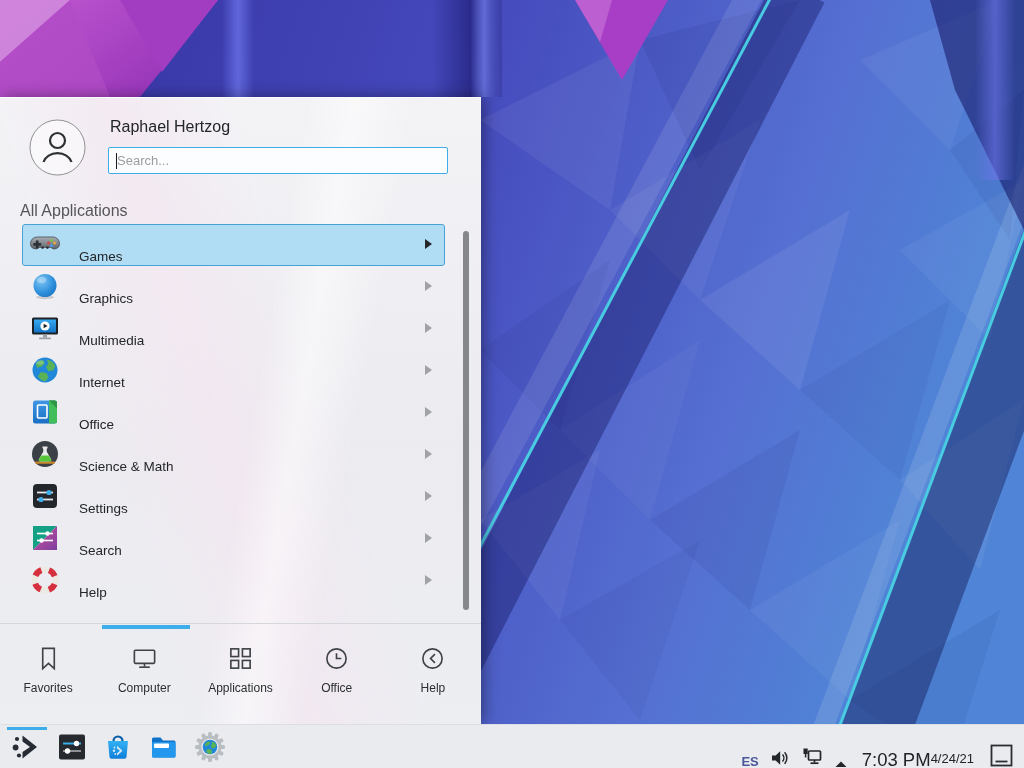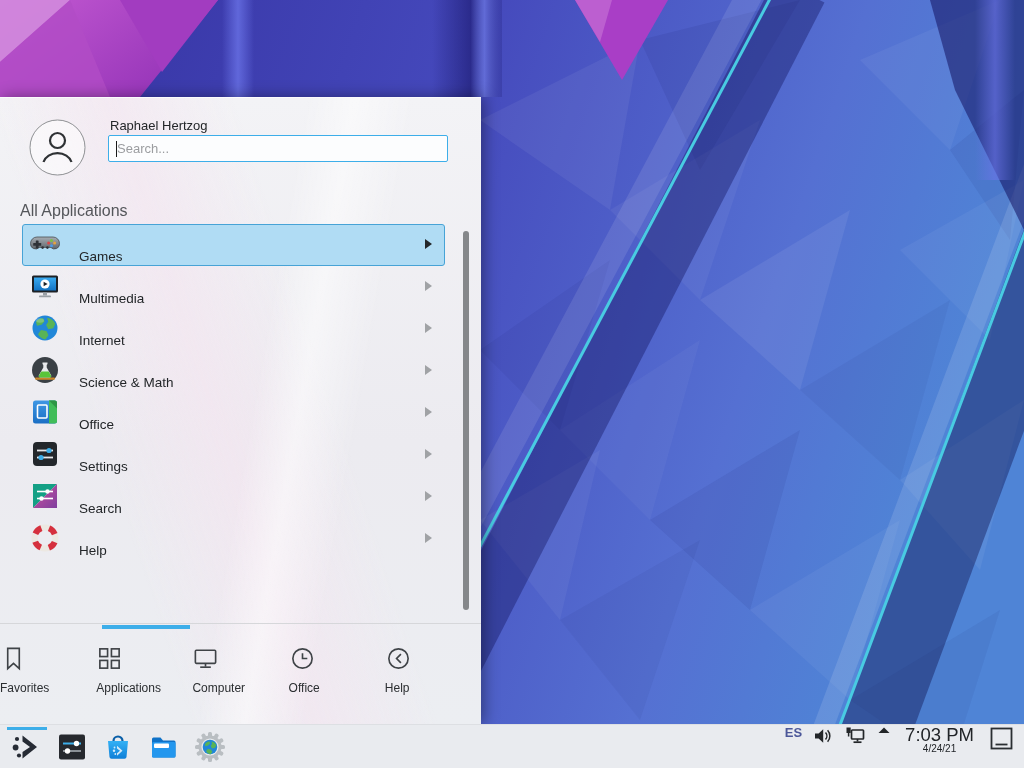--- a/index.html
+++ b/index.html
@@ -11,22 +11,22 @@
   #launcher {
     position:absolute; left:0; top:97px; width:481px; height:627px;
     background:
       linear-gradient(100deg, rgba(255,255,255,0) 52%, rgba(255,255,255,.5) 60%, rgba(255,255,255,0) 70%),
       linear-gradient(72deg, rgba(246,228,240,0) 28%, rgba(244,229,240,.65) 46%, rgba(246,228,240,0) 64%),
       linear-gradient(180deg,#f3f3f6 0%, #ecebf0 55%, #eceef2 100%);
     box-shadow: 3px 0 14px rgba(0,0,0,.38);
     border-top:1px solid rgba(255,255,255,.75);
   }
   .avatar { position:absolute; left:29px; top:21px; width:57px; height:57px; }
-  .uname { position:absolute; left:110px; top:20px; font-size:13px; color:#232629; }
-  .searchbox { position:absolute; left:108px; top:37px; width:340px; height:27px;
+  .uname { position:absolute; left:110px; top:20px; font-size:16px; color:#232629; }
+  .searchbox { position:absolute; left:108px; top:49px; width:340px; height:27px;
     background:#fcfdfe; border:1px solid #3daee9; border-radius:2px; }
   .searchbox input { width:100%; height:100%; border:none; outline:none; background:transparent;
     font-family:"Liberation Sans",sans-serif; font-size:13px; color:#232629; padding-left:8px; }
   .searchbox input::placeholder { color:#9b9da0; }
   .searchbox .caret { position:absolute; left:7px; top:5px; width:1px; height:16px; background:#1a1a1a; }
   .section-label { position:absolute; left:20px; top:104px; font-size:16px; color:#54565a; }
 
   .applist { position:absolute; left:0; top:125px; width:481px; height:400px; overflow:hidden; }
   .row { position:relative; height:42px; display:flex; align-items:center; }
   .row.selected::before { content:""; position:absolute; left:22px; top:1px; width:421px; height:40px;
@@ -36,37 +36,37 @@
   .clabel { position:relative; margin-left:18px; font-size:13.5px; color:#232629;margin-top:24px; }
   .rarrow { position:absolute; right:49px; top:50%; margin-top:-5px; width:0; height:0;
     border-top:5px solid transparent; border-bottom:5px solid transparent; border-left:7px solid #a0a2a5; }
   .row.selected .rarrow { border-left-color:#232629; }
 
   .scrollbar { position:absolute; right:12px; top:133px; width:6px; height:379px; background:#85878a; border-radius:3px; }
 
   .tabbar { position:absolute; left:0; top:525px; width:481px; height:102px;
     border-top:1px solid #d6d7da; display:flex; }
   .tab-indicator { position:absolute; left:102px; top:1px; width:88px; height:3.5px; background:#3daee9; }
-  .tab { flex:1 1 0; display:flex; flex-direction:column; padding-top:21px; cursor:default; }
+  .tab { flex:1 1 0; display:flex; flex-direction:column; align-items:center; padding-top:21px; cursor:default; }
   .tab svg { width:27px; height:27px; }
   .tab .tlabel { margin-top:9px; font-size:12px; color:#2b2e31; }
 
   
   #taskbar { position:absolute; left:0; top:724px; width:1024px; height:44px;
     background:#e9ebef; border-top:1px solid #dddfe3; }
   .tbleft { position:absolute; left:10px; top:0; height:44px; display:flex; align-items:center; gap:14px; }
   .tbicon { width:32px; height:32px; }
   .tbicon svg { width:32px; height:32px; display:block; }
   .kick-indicator { position:absolute; left:7px; top:1.5px; width:40px; height:3px; background:#3daee9; }
-  .tray { position:absolute; right:0; top:0; height:44px; display:flex; align-items:flex-start; gap:10px; padding-right:9px; }
+  .tray { position:absolute; right:0; top:0; height:44px; display:flex; align-items:flex-end; gap:10px; padding-right:9px; }
   .kbd-layout { font-size:13px; font-weight:bold; color:#4c5799; }
   .trayicon svg { display:block; }
-  .clock { display:flex; flex-direction:column; align-items:center; line-height:1.05; margin:0 4px; }
+  .clock { display:flex; flex-direction:row; align-items:center; line-height:1.05; margin:0 4px; }
   .clock .time { font-size:18.5px; color:#212428; }
-  .clock .date { font-size:10px; color:#212428; }
+  .clock .date { font-size:13px; color:#212428; }
 </style>
 </head>
 <body>
 
 <div id="desktop">
 
   <svg id="wallpaper" viewBox="0 0 1024 768" preserveAspectRatio="none">
     <defs>
       <linearGradient id="wBase" x1="0" y1="0" x2="1" y2="0.25">
         <stop offset="0" stop-color="#3531a0"></stop>
@@ -172,20 +172,38 @@
             <circle cx="19.6" cy="15.1" r="1.5" fill="#d84848"></circle>
             <circle cx="22.5" cy="17.8" r="1.5" fill="#4a9be8"></circle>
             <circle cx="13.6" cy="19.6" r="1.3" fill="#2f3338"></circle>
             <circle cx="18.4" cy="19.6" r="1.3" fill="#2f3338"></circle>
           </svg>
         </span>
         <span class="clabel">Games</span>
         <span class="rarrow"></span>
       </div>
 
+      <div class="row">
+        <span class="cicon">
+          <svg viewBox="0 0 32 32">
+            <defs>
+                <radialGradient id="sphG" cx="0.35" cy="0.3" r="0.95">
+              <stop offset="0" stop-color="#7cc4f2"></stop>
+                  <stop offset="0.55" stop-color="#2e8fdc"></stop>
+                  <stop offset="1" stop-color="#1266b4"></stop>
+                </radialGradient>
+              </defs>
+            <ellipse cx="16" cy="27.2" rx="9" ry="2" fill="#000" opacity="0.15"></ellipse>
+            <circle cx="16" cy="15.5" r="11.5" fill="url(#sphG)"></circle>
+            <ellipse cx="12.5" cy="10" rx="5" ry="3.2" fill="#fff" opacity="0.3"></ellipse>
+          </svg>
+        </span>
+        <span class="clabel">Graphics</span>
+        <span class="rarrow"></span>
+      </div>
 
       <div class="row">
         <span class="cicon">
           <svg viewBox="0 0 32 32">
             <defs>
                 <linearGradient id="mmG" x1="0" y1="0" x2="0" y2="1">
               <stop offset="0" stop-color="#38aaf0"></stop>
                   <stop offset="1" stop-color="#1273c4"></stop>
                 </linearGradient>
               </defs>
@@ -211,46 +229,46 @@
             <ellipse cx="11" cy="8.5" rx="4" ry="2.2" fill="#fff" opacity="0.22"></ellipse>
           </svg>
         </span>
         <span class="clabel">Internet</span>
         <span class="rarrow"></span>
       </div>
 
       <div class="row">
         <span class="cicon">
           <svg viewBox="0 0 32 32">
-            <circle cx="16" cy="16" r="13" fill="#3a4045"></circle>
-            <rect x="6" y="23.4" width="20" height="2.4" rx="1.2" fill="#c9862b"></rect>
-            <path d="M13.5 8.5 h5 v1.5 l-0.8 1 v2.6 l4.4 7.6 a1.5 1.5 0 0 1 -1.3 2.2 h-9.6 a1.5 1.5 0 0 1 -1.3 -2.2 l4.4 -7.6 v-2.6 l-0.8 -1 z" fill="#e8eaec"></path>
-            <path d="M12.3 17.6 h7.4 l2.3 3.9 a1.2 1.2 0 0 1 -1 1.9 h-10 a1.2 1.2 0 0 1 -1 -1.9 z" fill="#58c43a"></path>
-          </svg>
-        </span>
-        <span class="clabel">Science &amp; Math</span>
-        <span class="rarrow"></span>
-      </div>
-
-      <div class="row">
-        <span class="cicon">
-          <svg viewBox="0 0 32 32">
             <defs>
                 <linearGradient id="offG" x1="0" y1="0" x2="0" y2="1">
               <stop offset="0" stop-color="#3e97e4"></stop>
                   <stop offset="1" stop-color="#1b6fc4"></stop>
                 </linearGradient>
               </defs>
             <rect x="4" y="4.5" width="24" height="23" rx="2.5" fill="url(#offG)"></rect>
             <path d="M20 4.5 h5.5 a2.5 2.5 0 0 1 2.5 2.5 v18 a2.5 2.5 0 0 1 -2.5 2.5 h-5.5 z" fill="#41bd59"></path>
             <path d="M20 4.5 l8 8 v-5.5 a2.5 2.5 0 0 0 -2.5 -2.5 z" fill="#2e9645"></path>
             <rect x="8.5" y="9" width="9.5" height="13" rx="1" fill="none" stroke="#fff" stroke-width="1.6"></rect>
           </svg>
         </span>
         <span class="clabel">Office</span>
+        <span class="rarrow"></span>
+      </div>
+
+      <div class="row">
+        <span class="cicon">
+          <svg viewBox="0 0 32 32">
+            <circle cx="16" cy="16" r="13" fill="#3a4045"></circle>
+            <rect x="6" y="23.4" width="20" height="2.4" rx="1.2" fill="#c9862b"></rect>
+            <path d="M13.5 8.5 h5 v1.5 l-0.8 1 v2.6 l4.4 7.6 a1.5 1.5 0 0 1 -1.3 2.2 h-9.6 a1.5 1.5 0 0 1 -1.3 -2.2 l4.4 -7.6 v-2.6 l-0.8 -1 z" fill="#e8eaec"></path>
+            <path d="M12.3 17.6 h7.4 l2.3 3.9 a1.2 1.2 0 0 1 -1 1.9 h-10 a1.2 1.2 0 0 1 -1 -1.9 z" fill="#58c43a"></path>
+          </svg>
+        </span>
+        <span class="clabel">Science &amp; Math</span>
         <span class="rarrow"></span>
       </div>
 
       <div class="row">
         <span class="cicon">
           <svg viewBox="0 0 32 32">
             <rect x="4" y="4" width="24" height="24" rx="4" fill="#23272b"></rect>
             <line x1="8" y1="12.5" x2="24" y2="12.5" stroke="#e6e8ea" stroke-width="1.8"></line>
             <circle cx="20" cy="12.5" r="2.6" fill="#3daee9"></circle>
             <line x1="8" y1="19.5" x2="24" y2="19.5" stroke="#e6e8ea" stroke-width="1.8"></line>
@@ -303,35 +321,35 @@
 
       <div class="tab">
         <svg viewBox="0 0 28 28" fill="none" stroke="#3f4347" stroke-width="1.7">
           <path d="M8 3.5 h12 v21 l-6 -5.5 -6 5.5 z"></path>
         </svg>
         <span class="tlabel">Favorites</span>
       </div>
 
       <div class="tab">
         <svg viewBox="0 0 28 28" fill="none" stroke="#3f4347" stroke-width="1.7">
+          <rect x="3.5" y="5.5" width="21" height="13.5" rx="1"></rect>
+          <line x1="14" y1="19" x2="14" y2="22.5"></line>
+            <line x1="8.5" y1="23" x2="19.5" y2="23"></line>
+        </svg>
+        <span class="tlabel">Computer</span>
+      </div>
+
+      <div class="tab">
+        <svg viewBox="0 0 28 28" fill="none" stroke="#3f4347" stroke-width="1.7">
           <rect x="4" y="4" width="8" height="8"></rect>
             <rect x="16" y="4" width="8" height="8"></rect>
           <rect x="4" y="16" width="8" height="8"></rect>
             <rect x="16" y="16" width="8" height="8"></rect>
         </svg>
         <span class="tlabel">Applications</span>
-      </div>
-
-      <div class="tab">
-        <svg viewBox="0 0 28 28" fill="none" stroke="#3f4347" stroke-width="1.7">
-          <rect x="3.5" y="5.5" width="21" height="13.5" rx="1"></rect>
-          <line x1="14" y1="19" x2="14" y2="22.5"></line>
-            <line x1="8.5" y1="23" x2="19.5" y2="23"></line>
-        </svg>
-        <span class="tlabel">Computer</span>
       </div>
 
       <div class="tab">
         <svg viewBox="0 0 28 28" fill="none" stroke="#3f4347" stroke-width="1.7">
           <circle cx="14" cy="14" r="10"></circle>
             <path d="M14 8.5 V14 H19"></path>
         </svg>
         <span class="tlabel">Office</span>
       </div>
 

